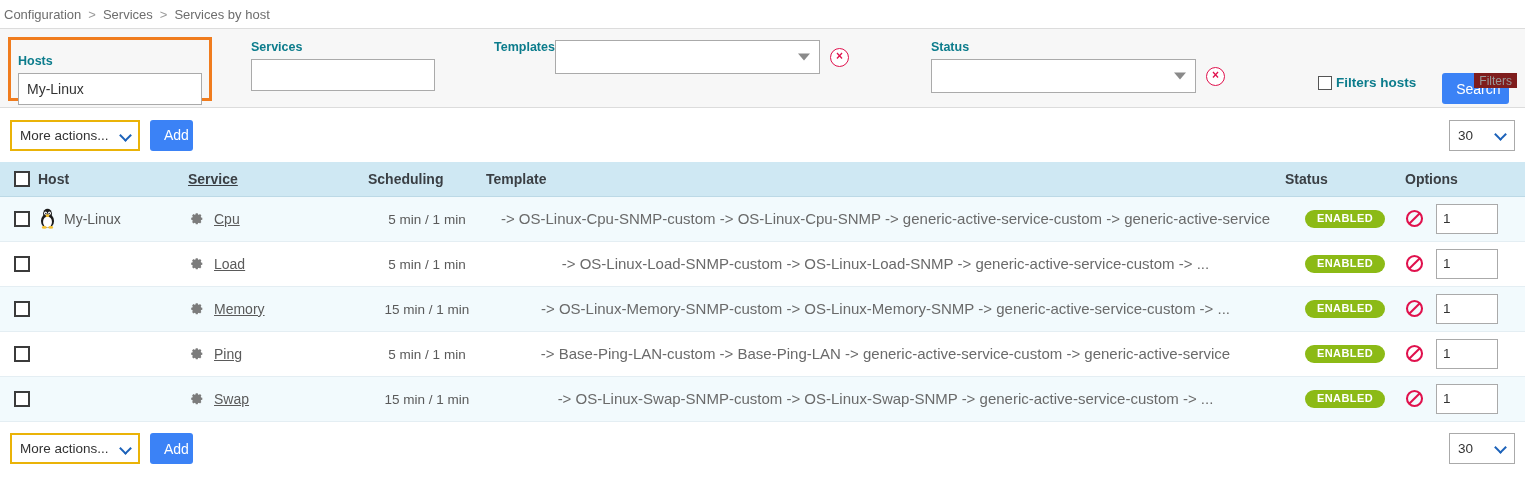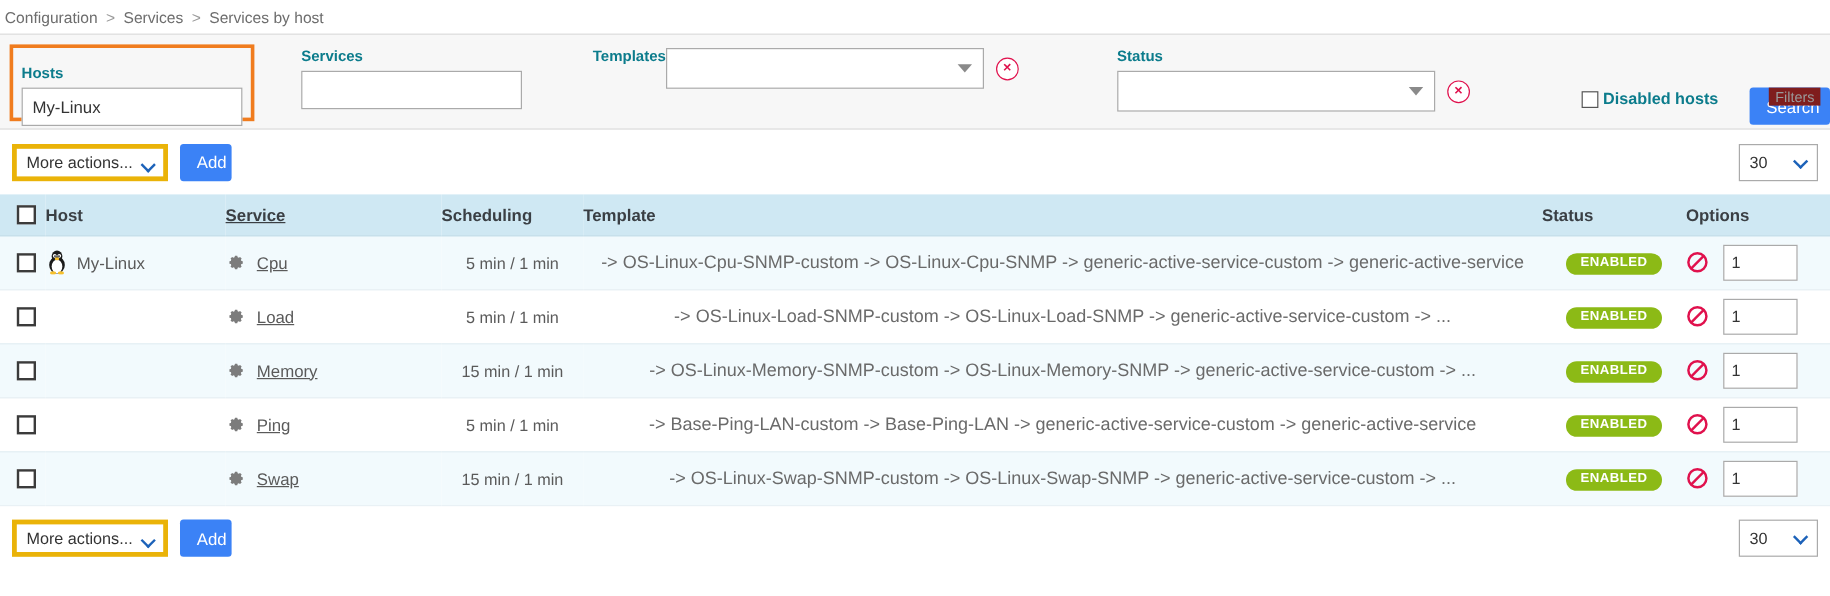--- a/index.html
+++ b/index.html
@@ -127,21 +127,21 @@
   .toolbar {
     height: 54px;
     background: #fff;
     display: flex;
     align-items: center;
     padding: 0 10px;
   }
   .sel-actions {
     height: 31px;
     width: 130px;
-    border: 4px solid #eab308;
+    border: 2px solid #eab308;
     background: #fff;
     font-size: 13.5px;
     color: #333;
     display: flex;
     align-items: center;
     padding: 0 8px;
     position: relative;
     cursor: pointer;
   }
   .sel-actions .chev {
@@ -284,21 +284,21 @@
     <div style="display:flex; align-items:center; gap:10px;">
       <div class="fselect" style="width:265px;">
         <span class="caret"></span>
       </div>
       <div class="clear-x">×</div>
     </div>
   </div>
 
   <div style="margin-left:93px; margin-top:46px; display:flex; align-items:center; gap:4px;">
     <span class="chk"></span>
-    <span style="font-size:13.5px; font-weight:bold; color:#0c7c8c;">Disabled hosts</span>
+    <span style="font-size:13.5px; font-weight:bold; color:#0c7c8c;">Filters hosts</span>
   </div>
 
   <button class="btn-green" style="margin-left:26px; margin-top:44px; width:67px;">Search</button>
 
   <span class="filters-tag">Filters</span>
 </div>
 
 <div class="toolbar">
   <div class="sel-actions">
     <span>More actions...</span>

